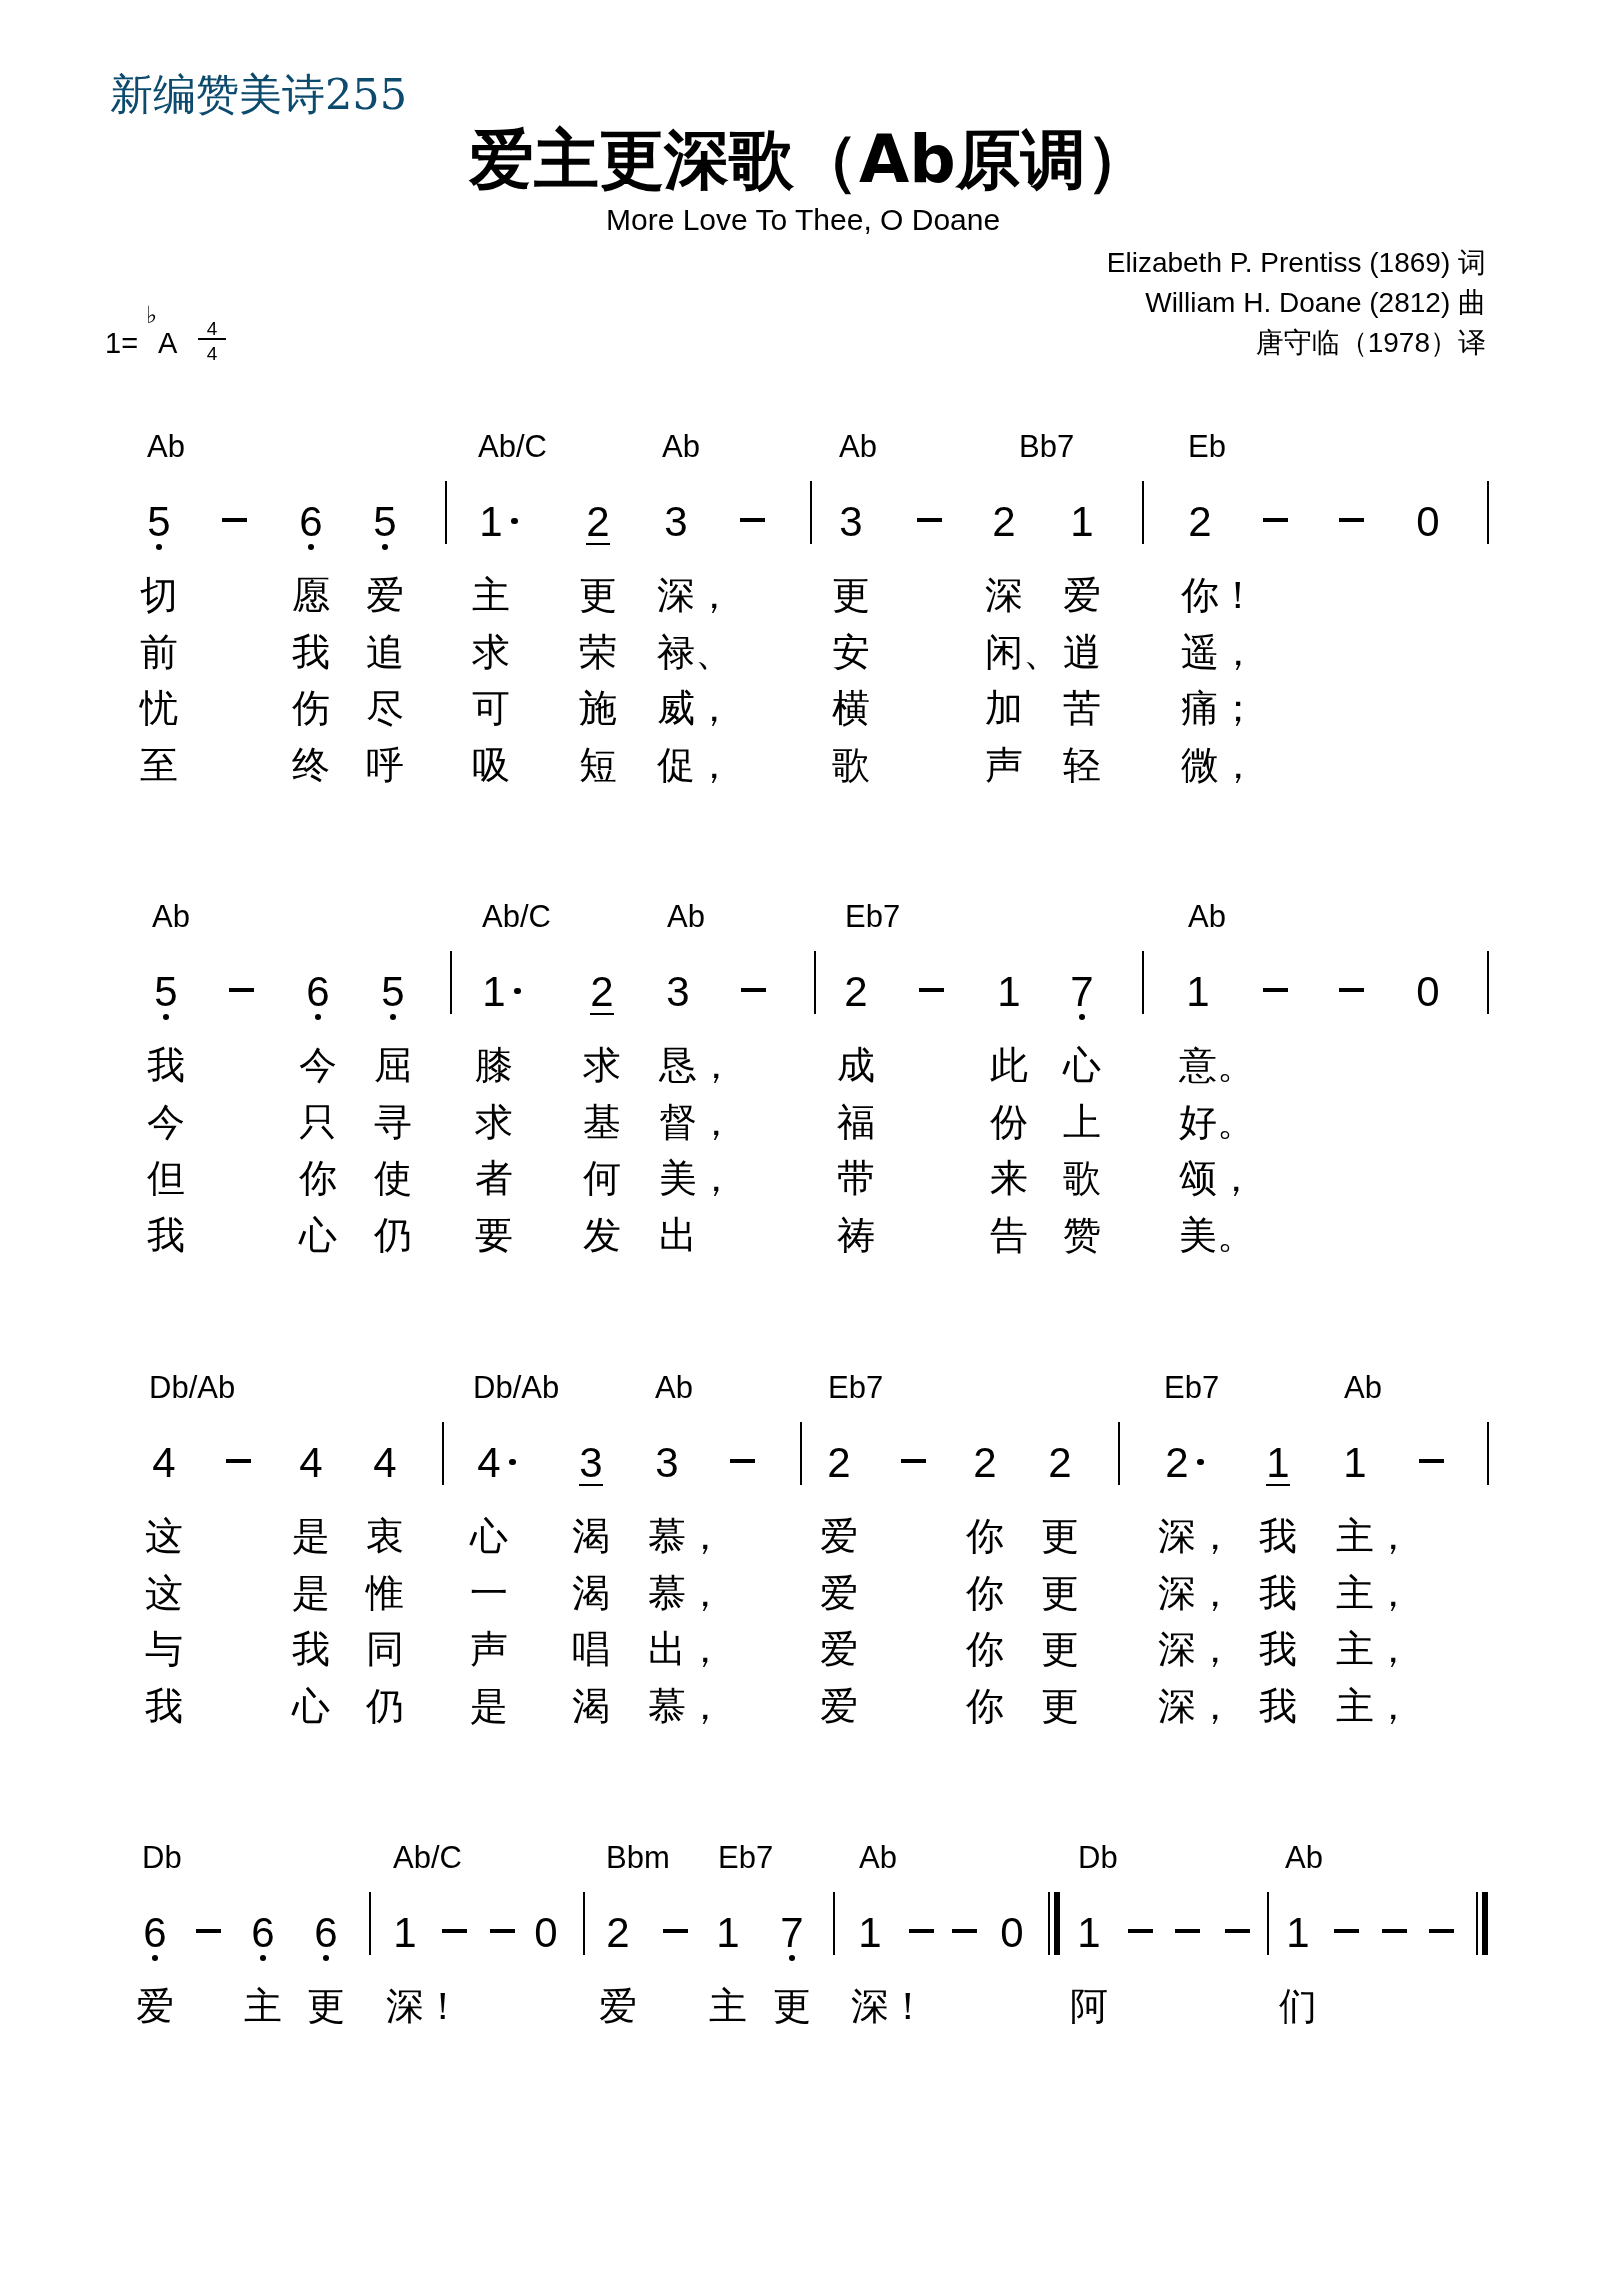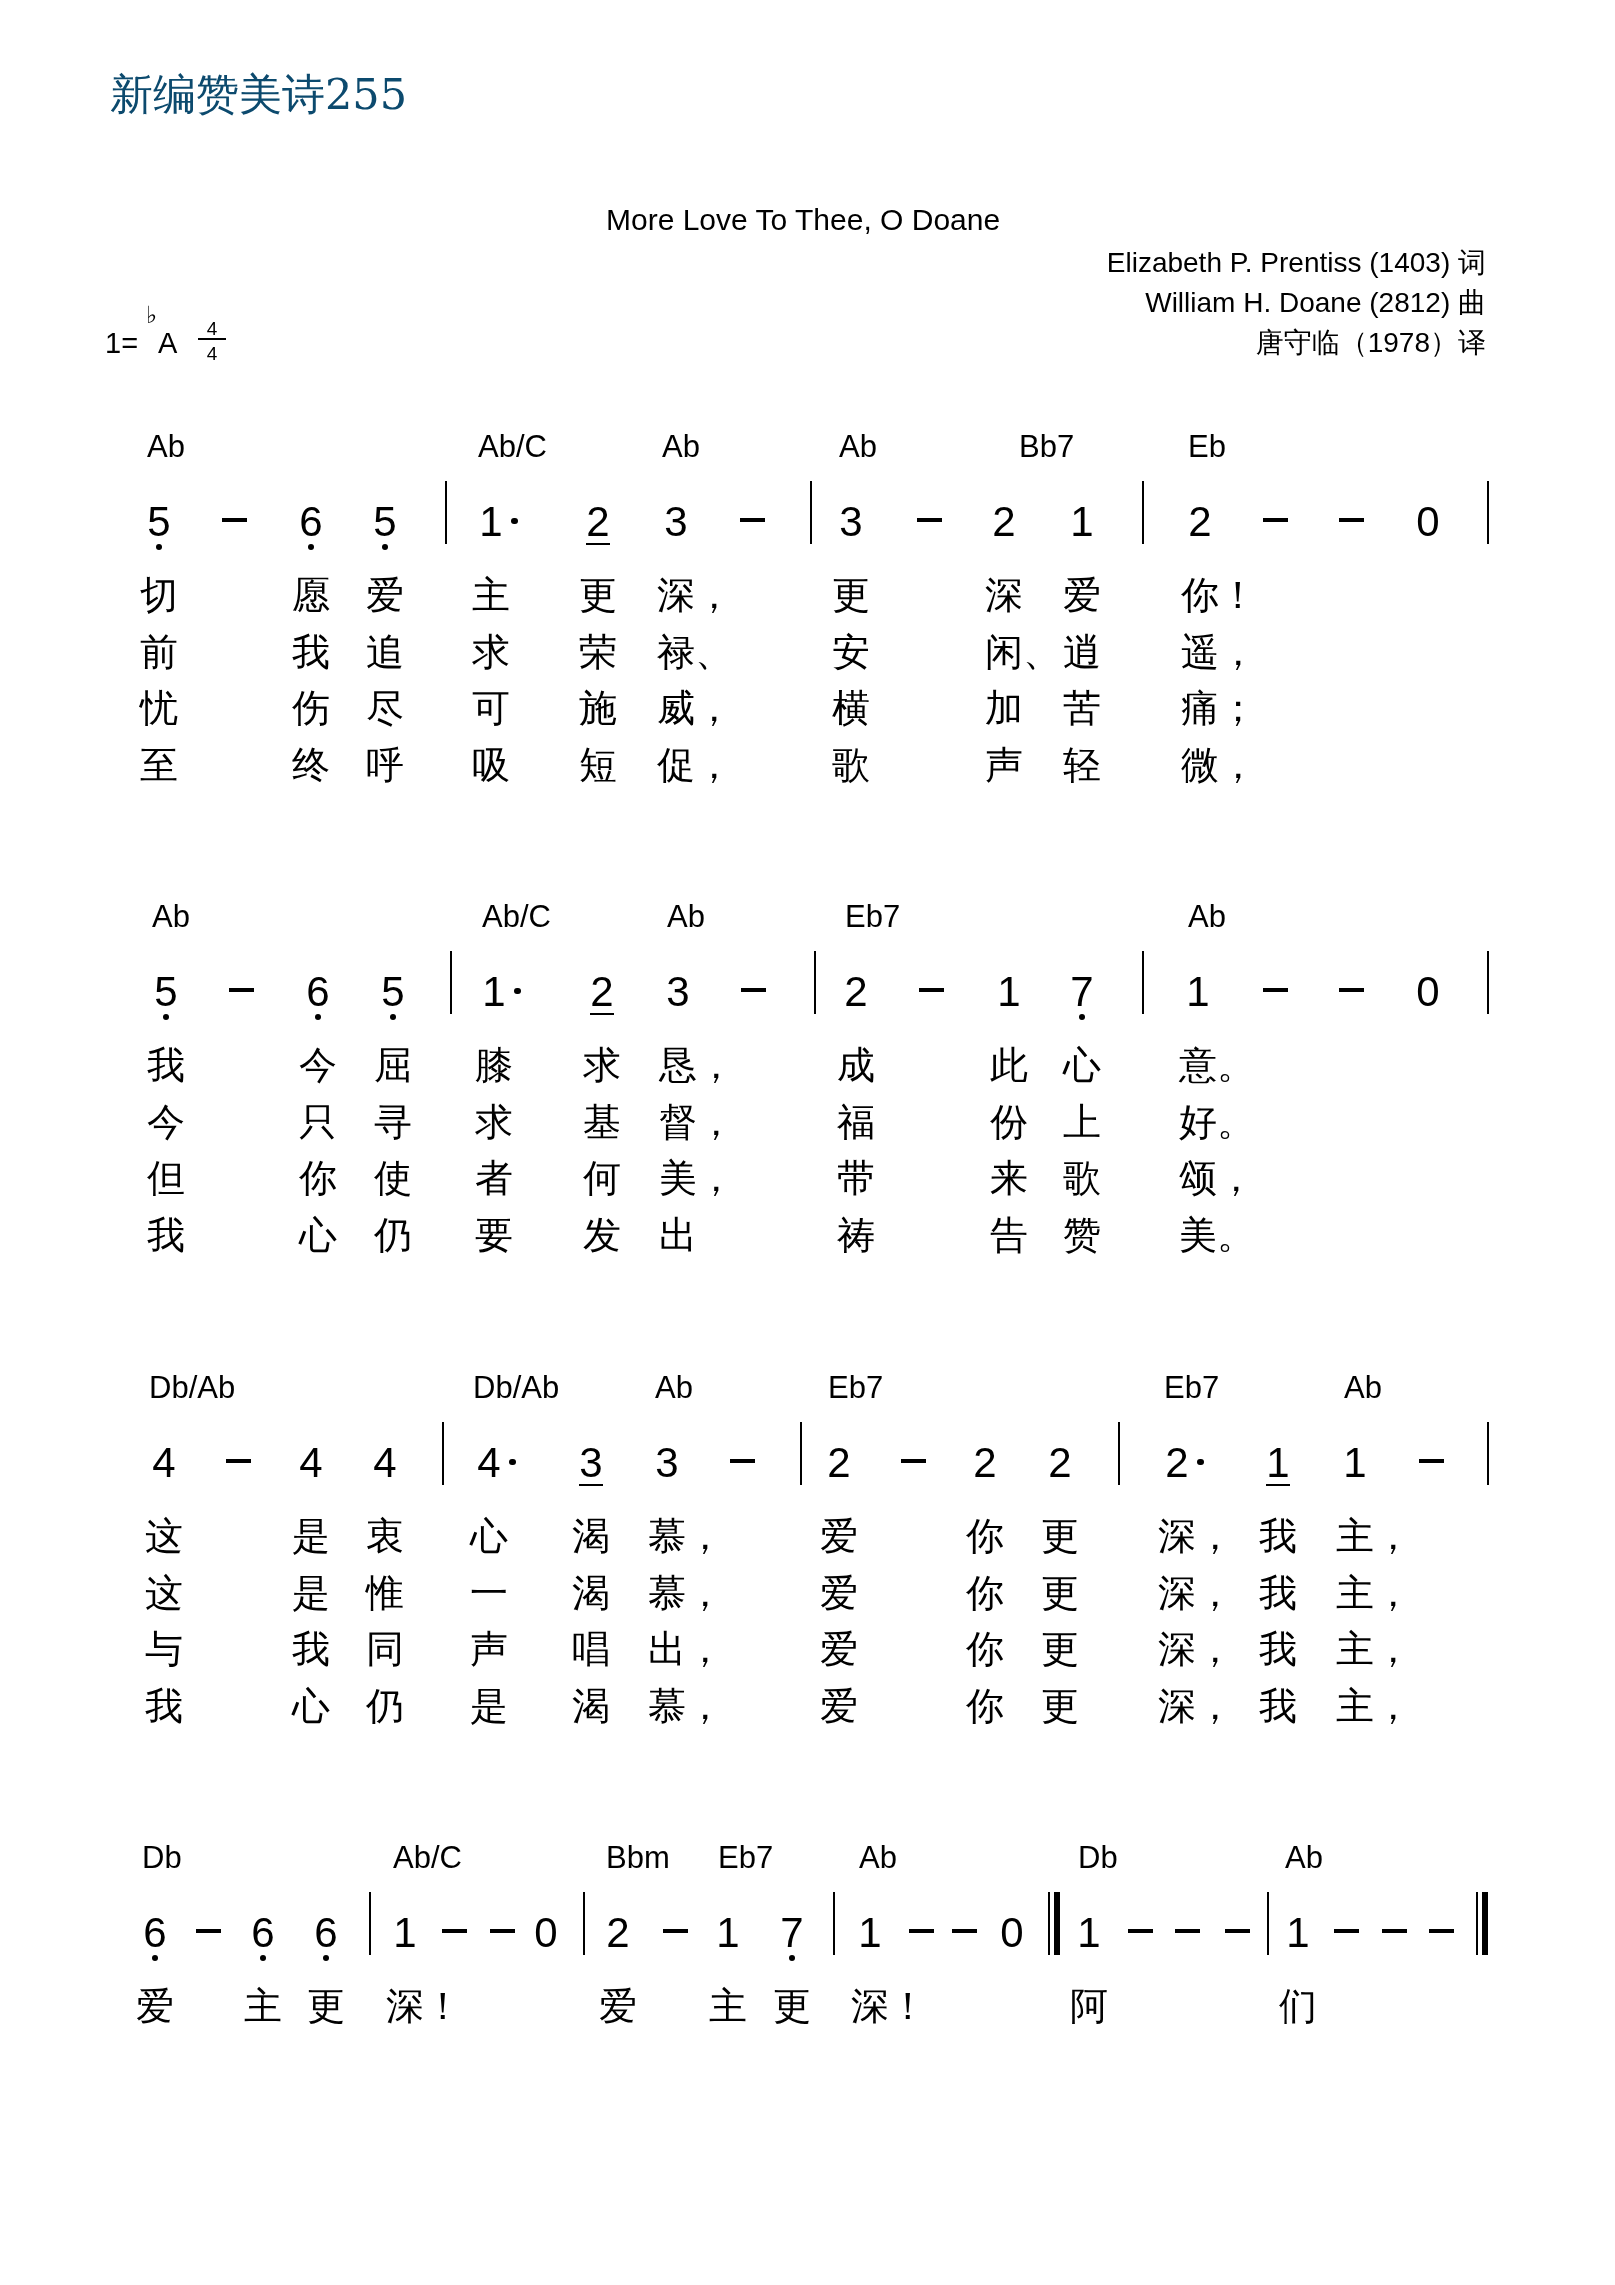--- a/index.html
+++ b/index.html
@@ -31,23 +31,24 @@
   .bl.thick { width:6.3px; margin-left:-3.2px; }
   .ly { position:absolute; margin-left:-19px; font:38px/45px "DejaVu Sans", sans-serif; white-space:nowrap; }
   .ly.r0 { top:52px; } .ly.r1 { top:109px; } .ly.r2 { top:165px; } .ly.r3 { top:222px; }
 </style>
 </head>
 <body>
 
 <div id="page">
 
   <div class="collection">新编赞美诗255</div>
+  <h1 class="title">爱主更深歌（Ab原调）</h1>
   <div class="subtitle">More Love To Thee, O Doane</div>
   <div class="credits">
-    <div>Elizabeth P. Prentiss (1403) 词</div>
+    <div>Elizabeth P. Prentiss (1869) 词</div>
     <div>William H. Doane (2812) 曲</div>
     <div>唐守临（1978）译</div>
   </div>
 
   <span class="key-label">1=</span>
   <span class="key-flat">♭</span>
   <span class="key-tonic">A</span>
   <span class="ts-num">4</span>
   <i class="ts-line"></i>
   <span class="ts-den">4</span>

